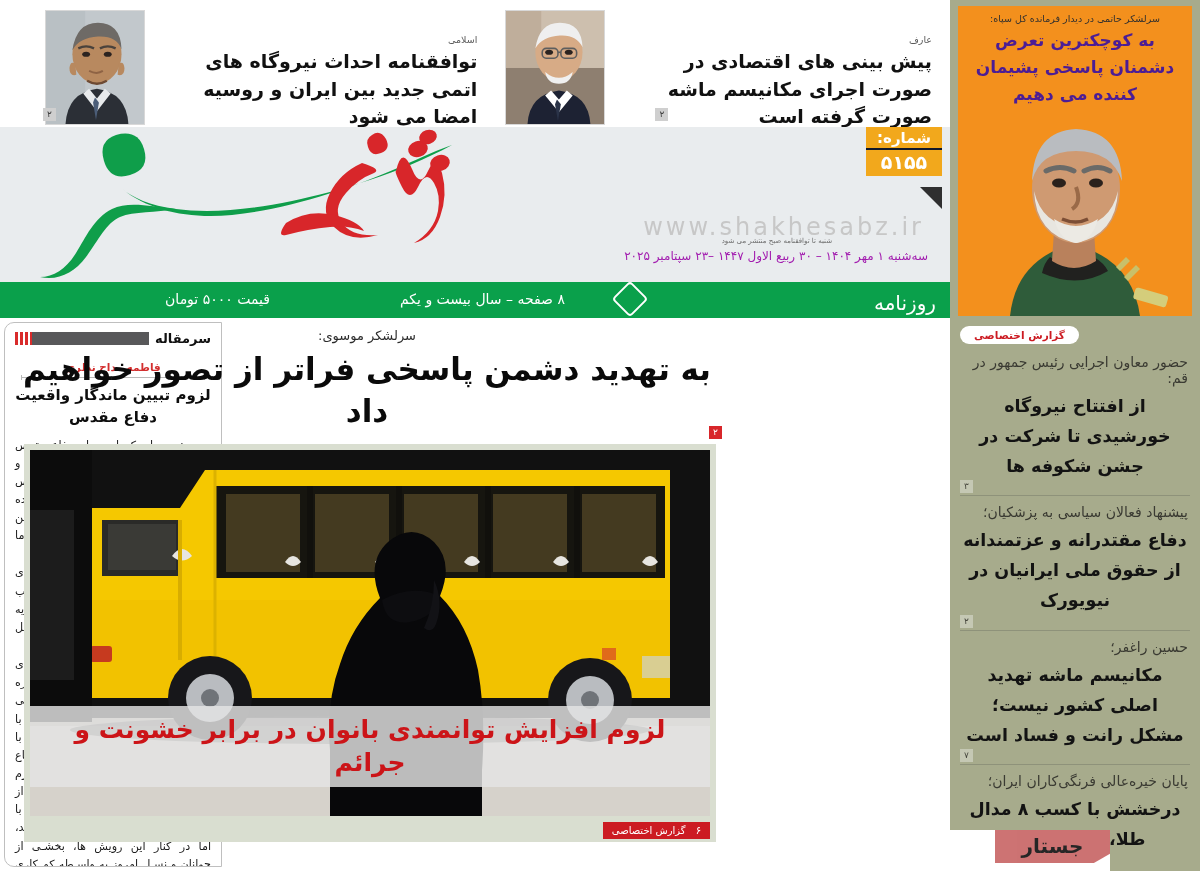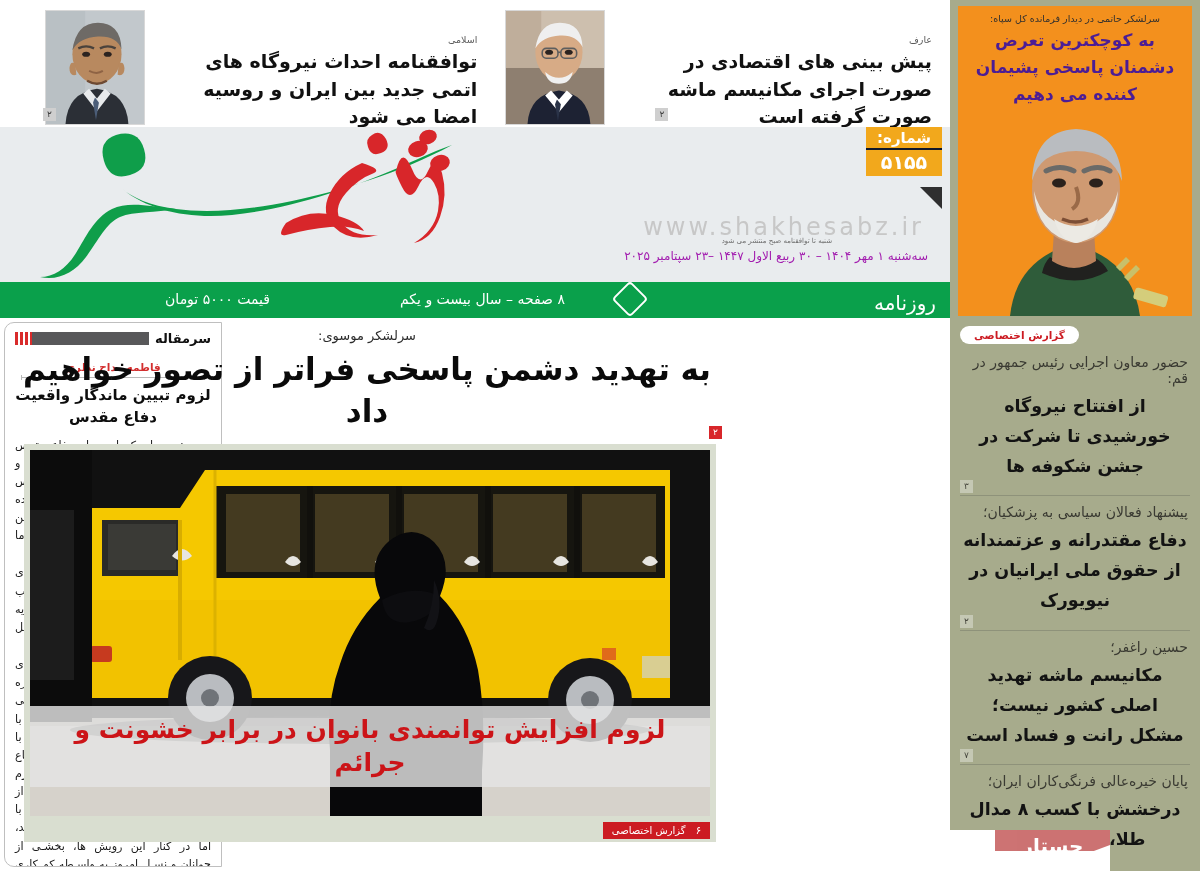--- a/index.html
+++ b/index.html
@@ -330,23 +330,23 @@
     font-size: 9px; width: 13px; height: 13px;
     line-height: 13px; text-align: center;
   }
   .jostar {
     position: absolute; left: 0; bottom: 0;
     width: 160px; height: 41px;
     background: #ffffff; overflow: hidden;
   }
   .jostar-inner {
     position: absolute; right: 0; top: 0;
-    width: 115px; height: 21px;
+    width: 115px; height: 33px;
     background: #c45a5a;
-    color: #ffffff; font-size: 20px; font-weight: bold;
+    color: #000000; font-size: 20px; font-weight: bold;
     text-align: center; line-height: 33px;
     letter-spacing: 2px;
     clip-path: polygon(0 0, 100% 0, 100% 72%, 86% 100%, 0 100%);
     opacity: .85;
   }
 </style>
 </head>
 <body>
 
 <div class="page">

